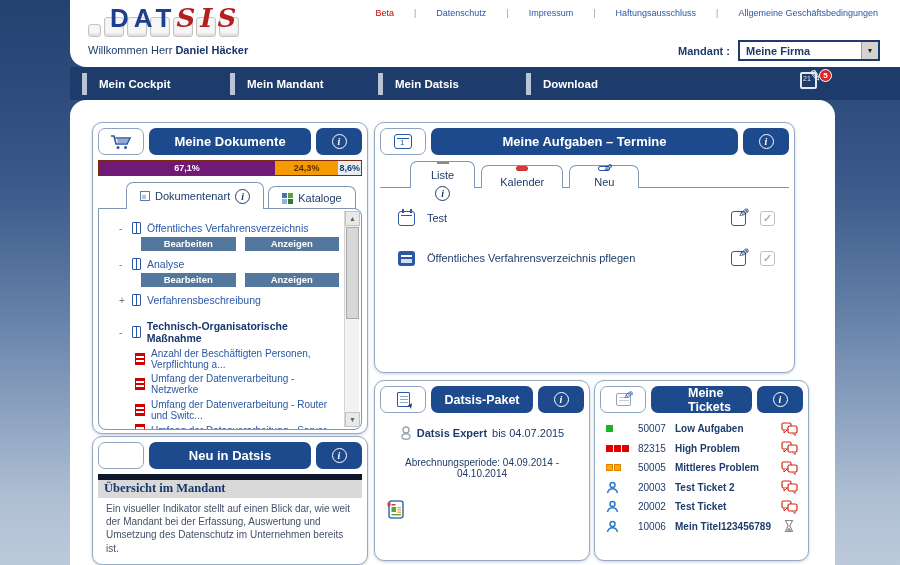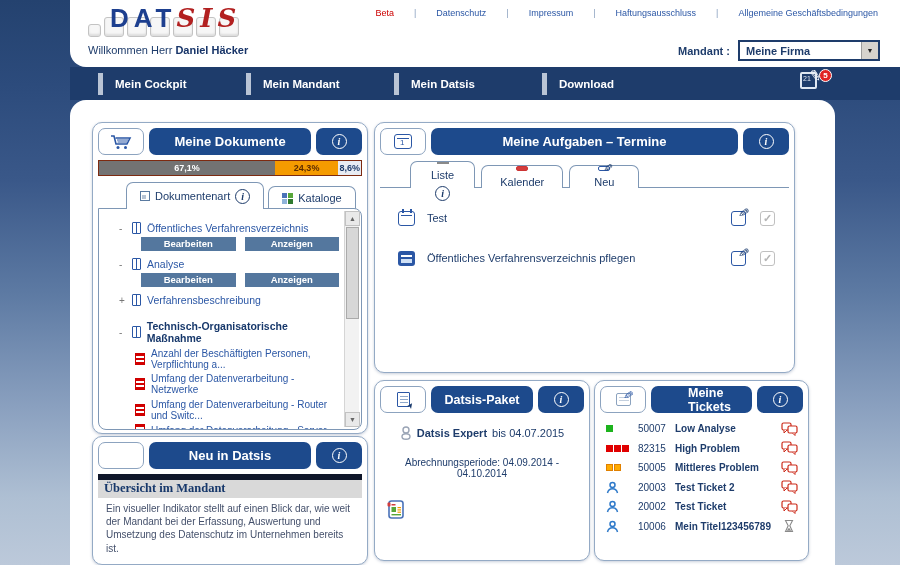--- a/index.html
+++ b/index.html
@@ -23,21 +23,21 @@
   #top-links { position:absolute; right:22px; top:8px; font-size:9px; color:#2b57a5; display:flex; gap:20px; align-items:center; }
   #top-links a { color:#2b57a5; text-decoration:none; cursor:pointer; }
   #top-links a.beta { color:#cc0000; }
   #top-links .sep { color:#8aa0bf; }
   #mandant-row { position:absolute; right:20px; top:40px; display:flex; align-items:center; gap:8px; }
   #mandant-row .mlabel { font-size:11px; font-weight:bold; color:#1e3c6b; }
   .select-box { width:142px; height:21px; border:2px solid #1e3c6b; background:#fff; display:flex; align-items:center; cursor:pointer; }
   .select-box .value { flex:1; font-size:11px; font-weight:bold; color:#1e3c6b; padding-left:6px; }
   .select-box .arrow-btn { width:17px; height:17px; background:#d6d3ce; border-left:1px solid #9b9b9b; display:flex; align-items:center; justify-content:center; font-size:7px; color:#222; }
   
-  #nav-bar { position:absolute; left:70px; top:67px; width:830px; height:33px; background:#1e3c6b;padding-left:16px; }
+  #nav-bar { position:absolute; left:70px; top:67px; width:830px; height:33px; background:#1e3c6b; }
   #nav-items { display:flex; height:100%; padding-left:12px; }
   .nav-item { width:148px; display:flex; align-items:center; gap:12px; cursor:pointer; }
   .nav-sep { width:5px; height:22px; background:#b9c4d5; }
   .nav-label { color:#fff; font-weight:bold; font-size:11.5px; }
   #nav-notif { position:absolute; right:68px; top:2px; width:32px; height:28px; }
   .notif-note { position:absolute; left:0; top:3px; width:17px; height:17px; border:2px solid #dfe7f2; border-radius:2px; background:transparent; }
   .notif-note::after { content:"21"; position:absolute; left:1px; top:1px; font-size:7px; color:#dfe7f2; }
   .notif-pen { position:absolute; left:9px; top:-2px; color:#eef2f8; font-size:15px; transform:rotate(10deg); }
   .notif-badge { position:absolute; right:0; top:0; width:13px; height:13px; border-radius:50%; background:#e02424; border:1.5px solid #fff; color:#fff; font-size:8px; font-weight:bold; text-align:center; line-height:11px; }
   
@@ -220,21 +220,21 @@
             <circle cx="8" cy="13.5" r="1.5" fill="#2b57a5"></circle>
             <circle cx="15.5" cy="13.5" r="1.5" fill="#2b57a5"></circle>
           </svg>
       </div>
       <div class="htitle">Meine Dokumente</div>
       <div class="hinfo">
           <span class="icirc">i</span>
         </div>
     </div>
     <div class="progress">
-      <div class="pseg" style="width: 67.1%; background: #737373; color: rgb(255, 255, 255);">67,1%</div>
+      <div class="pseg" style="width: 67.1%; background: #701a75; color: rgb(255, 255, 255);">67,1%</div>
       <div class="pseg" style="width: 24.3%; background: rgb(245, 155, 0); color: rgb(92, 44, 0);">24,3%</div>
       <div class="pseg" style="width: 8.6%; background: rgb(232, 236, 243); color: rgb(30, 60, 107);">8,6%</div>
     </div>
     <div class="tabrow">
       <div class="tab active">
         <span class="i-checkbox"></span>
         <span>Dokumentenart</span>
         <span class="icirc dark">i</span>
       </div>
       <div class="tab inactive">
@@ -386,21 +386,21 @@
       <div class="hinfo">
           <span class="icirc">i</span>
         </div>
     </div>
     <div class="ticket-list">
       <div class="trow">
         <span class="tpri">
             <span class="sq green"></span>
           </span>
         <span class="tid">50007</span>
-        <span class="ttitle">Low Analyse</span>
+        <span class="ttitle">Low Aufgaben</span>
         <span class="tstat">
             <svg width="17" height="14" viewBox="0 0 17 14">
               <rect x="1" y="1" width="9" height="7" rx="1.5" fill="#fff" stroke="#cc2b1a" stroke-width="1.2"></rect>
               <path d="M3 8v3l3-3" fill="#fff" stroke="#cc2b1a" stroke-width="1"></path>
               <rect x="7" y="4" width="9" height="7" rx="1.5" fill="#fff" stroke="#cc2b1a" stroke-width="1.2"></rect>
               <path d="M14 11v2.5L11.5 11" fill="#fff" stroke="#cc2b1a" stroke-width="1"></path>
             </svg>
           </span>
       </div>
       <div class="trow">

